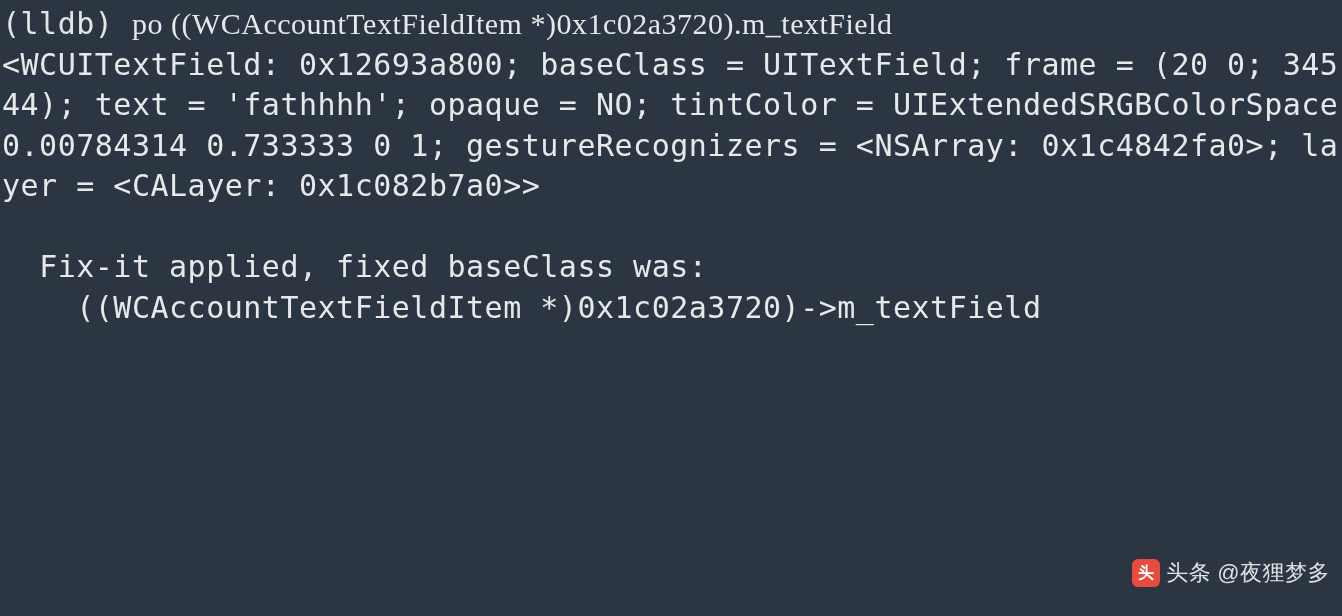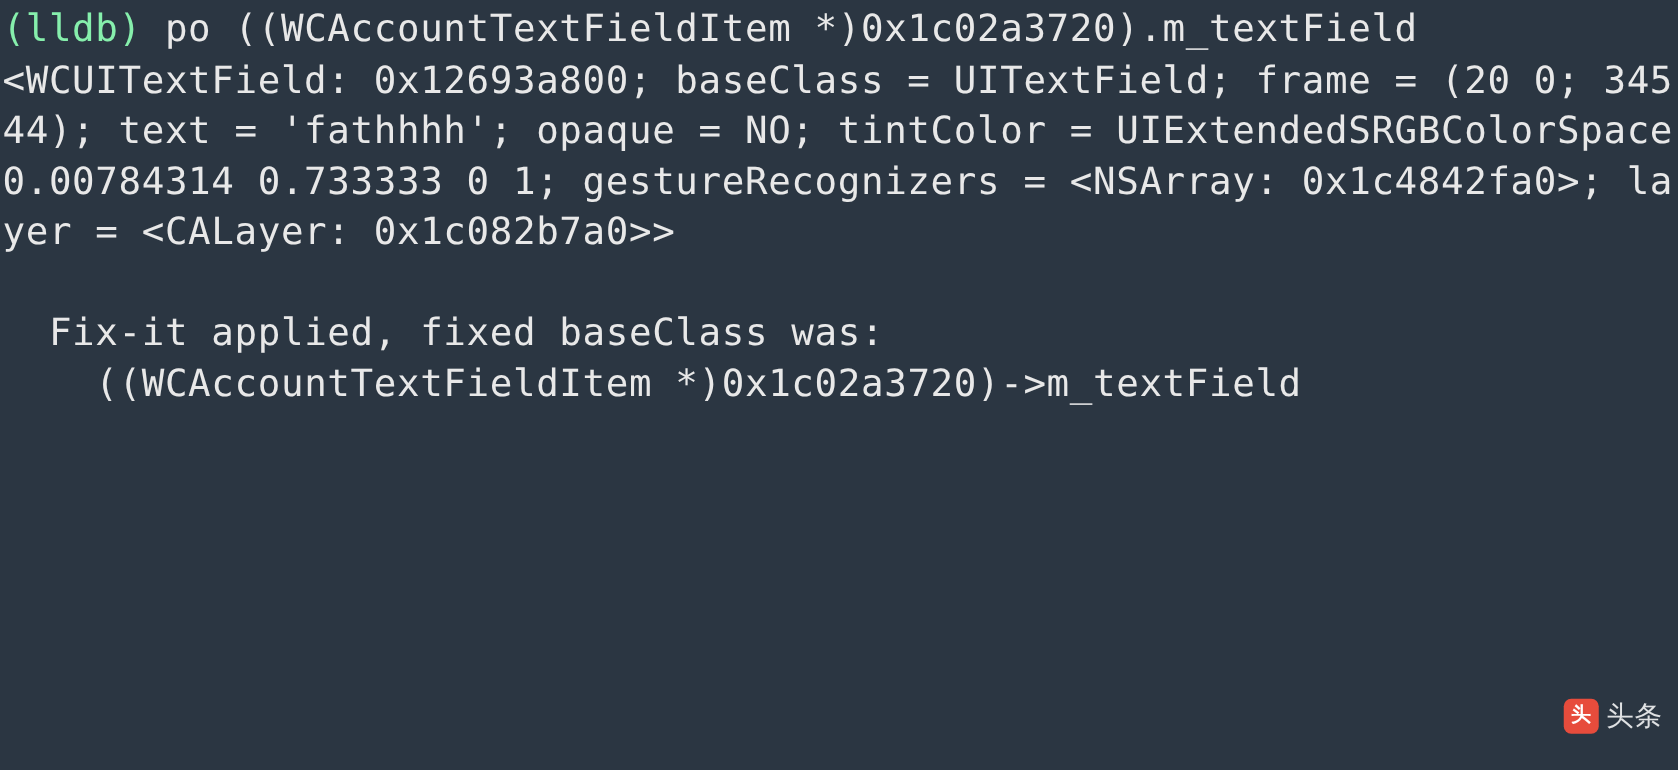--- a/index.html
+++ b/index.html
@@ -13,22 +13,22 @@
       width: 1342px;
       height: 616px;
       overflow: hidden;
       position: relative;
       letter-spacing: 0.5px;
     }
     .terminal {
       white-space: pre-wrap;
       word-break: break-all;
     }
-    .prompt { color: #86efac; }
-    .cmd { color: #e8e8e8; }
+    .prompt { color: #e5e5e5; }
+    .cmd { color: #e8e8e8; font-family: Liberation Serif, serif; }
     .output { color: #e8e8e8; }
     .watermark {
       position: absolute;
       bottom: 28px;
       right: 12px;
       display: flex;
       align-items: center;
       gap: 6px;
       color: rgba(255,255,255,0.85);
       font-family: -apple-system, BlinkMacSystemFont, sans-serif;
@@ -53,13 +53,14 @@
 
 <div class="terminal"><span class="prompt">(lldb) </span><span class="cmd">po ((WCAccountTextFieldItem *)0x1c02a3720).m_textField</span>
 <span class="output">&lt;WCUITextField: 0x12693a800; baseClass = UITextField; frame = (20 0; 345 44); text = 'fathhhh'; opaque = NO; tintColor = UIExtendedSRGBColorSpace 0.00784314 0.733333 0 1; gestureRecognizers = &lt;NSArray: 0x1c4842fa0&gt;; layer = &lt;CALayer: 0x1c082b7a0&gt;&gt;</span>
 <span class="output"></span>
 <span class="output">  Fix-it applied, fixed baseClass was:</span>
 <span class="output">    ((WCAccountTextFieldItem *)0x1c02a3720)-&gt;m_textField</span></div>
 
 <div class="watermark">
   <span class="watermark-icon">头</span>
   <span>头条</span>
+  <span>@夜狸梦多</span>
 </div>
 
 </body></html>

